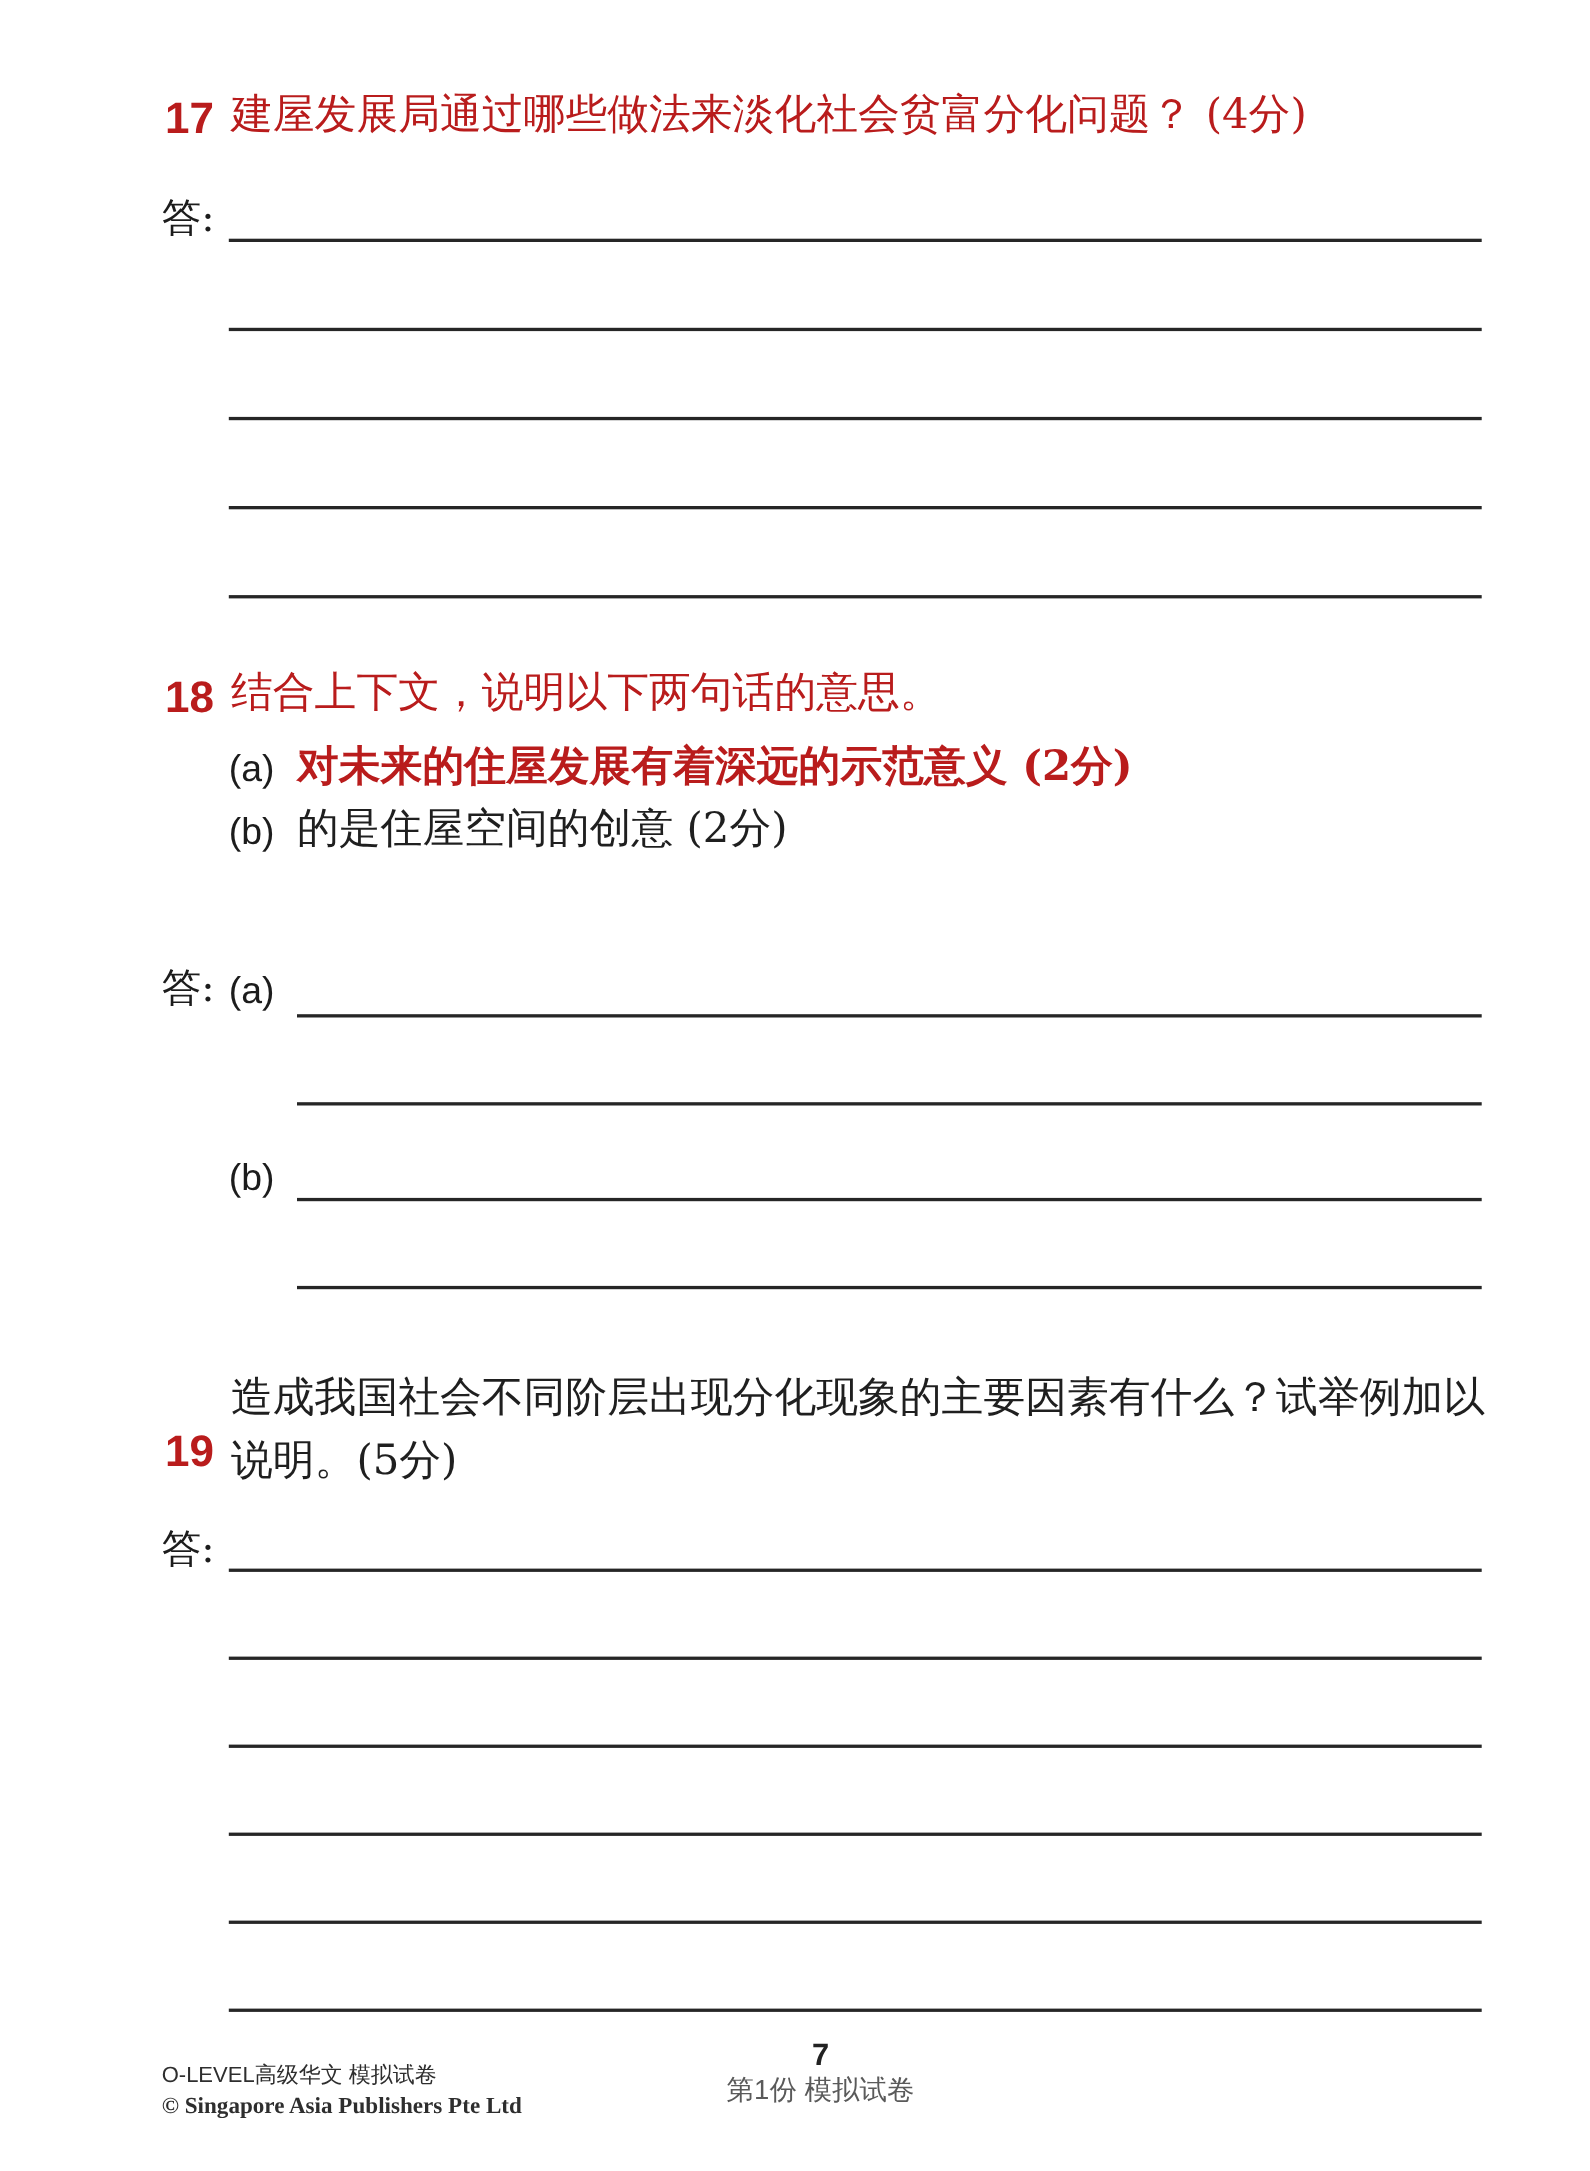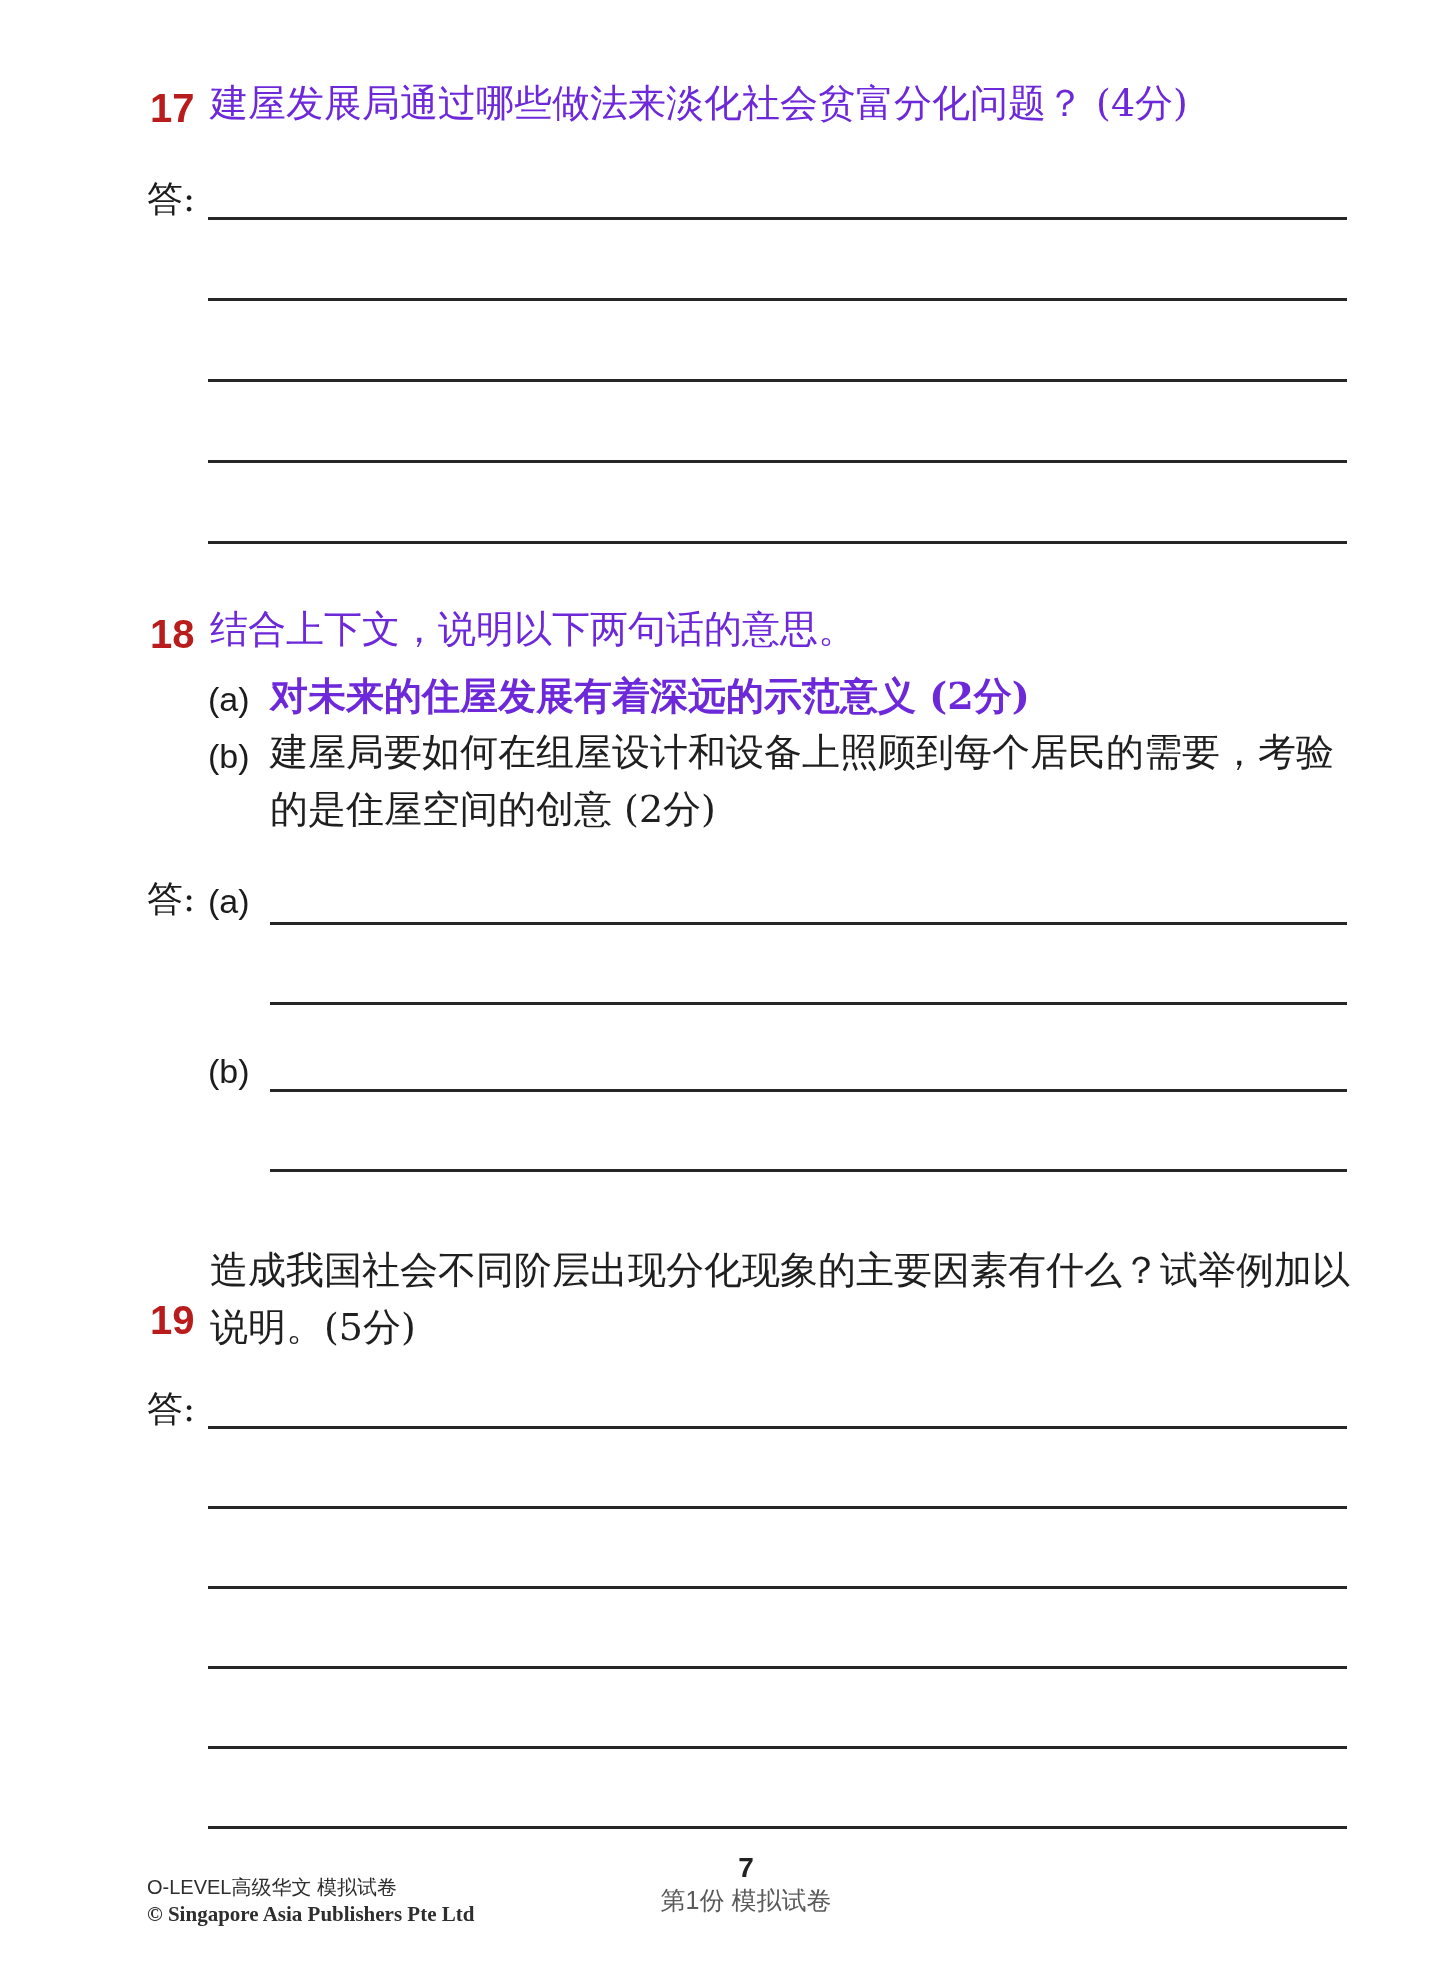--- a/index.html
+++ b/index.html
@@ -17,21 +17,21 @@
     font-weight:bold;
     font-size:40px;
     line-height:1;
     color:#b91c1c;
     white-space:nowrap;
   }
   .qtext{
     font-size:38px;
     line-height:1;
     white-space:nowrap;
-    color:#6d28d9;
+    color:#b91c1c;
   }
   .qtext-multi{
     font-size:38px;
     line-height:57px;
     color:#1f1f1f;
   }
   .qtext-multi div{white-space:nowrap;}
   .partlabel{
     font-family:"Liberation Sans","DejaVu Sans",sans-serif;
     font-size:34px;
@@ -80,21 +80,20 @@
   </div>
 
 <div class="abs qnum" style="left:150px;top:614px;">18</div>
 <div class="abs qtext" style="left:210px;top:610px;">结合上下文，说明以下两句话的意思。</div>
 
 <div class="abs partlabel" style="left:208px;top:682px;">(a)</div>
 <div class="abs qtext" style="left:270px;top:677px;font-weight:bold;">对未来的住屋发展有着深远的示范意义 (2分)</div>
 
 <div class="abs partlabel" style="left:208px;top:739px;">(b)</div>
 <div class="abs qtext-multi" style="left:270px;top:724px;">
-  <div>建屋局要如何在组屋设计和设备上照顾到每个居民的需要，考验</div>
   <div>的是住屋空间的创意 (2分)</div>
 </div>
 
 <div class="abs anslabel" style="left:147px;top:881px;">答:</div>
 <div class="abs partlabel" style="left:208px;top:884px;">(a)</div>
 <div class="abs lines" style="left:270px;top:845px;width:1077px;">
     <div class="ans-line"></div>
     <div class="ans-line"></div>
   </div>
 

